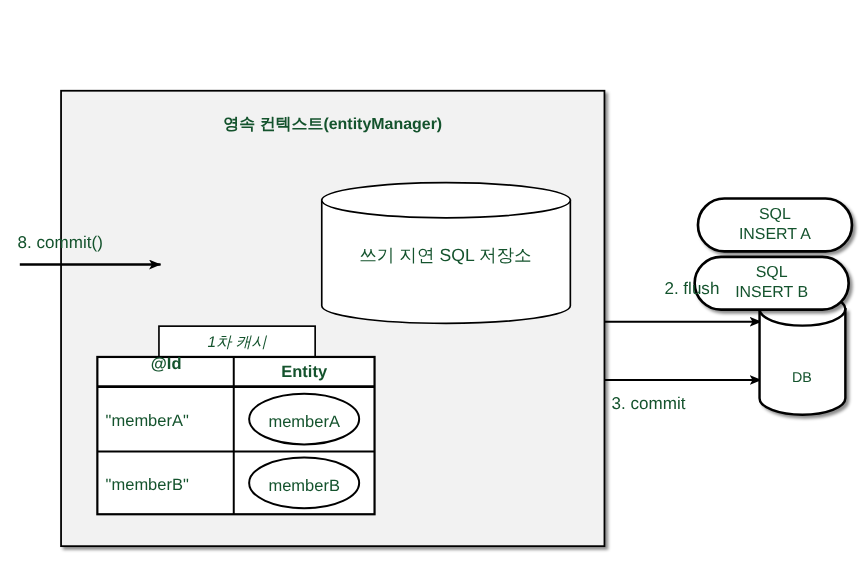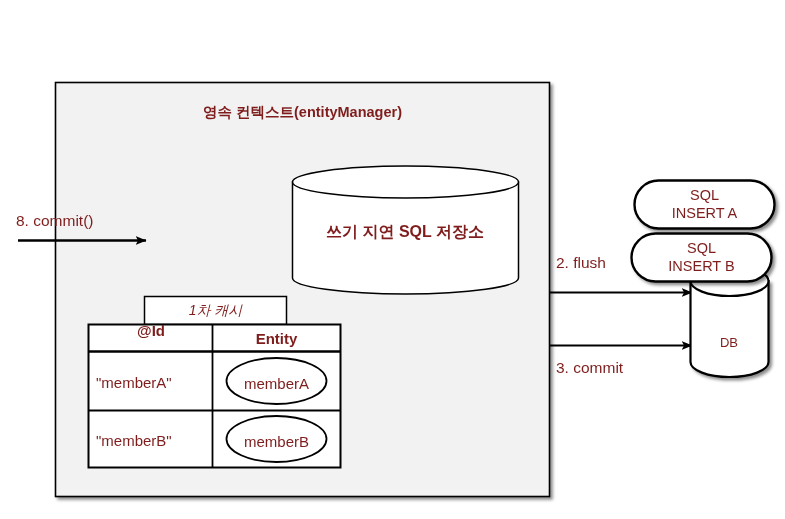--- a/index.html
+++ b/index.html
@@ -32,39 +32,38 @@
     text-align: center;
     font-family: "DejaVu Sans Mono", "Liberation Mono", monospace;
     font-weight: bold;
     font-size: 33px;
     letter-spacing: 0px;
     color: #000000;
     white-space: nowrap;
   }
   .lbl {
     position: absolute;
-    color: #7f1d1d;
+    color: #14532d;
     white-space: nowrap;
     font-family: "Liberation Sans", sans-serif;
   }
   .ctx-title {
     left: 55px;
     top: 103px;
     width: 495px;
     text-align: center;
     font-size: 14.5px;
     font-weight: bold;
   }
   .store-label {
     left: 292px;
     top: 222px;
     width: 226px;
     text-align: center;
     font-size: 16px;
-    font-weight: bold;
   }
   .cache-label {
     left: 144px;
     top: 302px;
     width: 143px;
     text-align: center;
     font-size: 14px;
     font-style: italic;
   }
   .th {
@@ -81,21 +80,21 @@
   .key-a { left: 96px; top: 374px; }
   .key-b { left: 96px; top: 432px; }
   .ellipse-label {
     font-size: 15px;
     text-align: center;
   }
   .ell-a { left: 213px; top: 375px; width: 127px; }
   .ell-b { left: 213px; top: 433px; width: 127px; }
   .arrow-label { font-size: 15.5px; }
   .lab-commit1 { left: 16px;  top: 212px; }
-  .lab-flush   { left: 556px; top: 254px; }
+  .lab-flush   { left: 556px; top: 254px; padding-left: 48px; }
   .lab-commit3 { left: 556px; top: 359px; }
   .sql-box-label {
     font-size: 14.5px;
     text-align: center;
     line-height: 18px;
   }
   .sql-a { left: 634px; top: 186px; width: 141px; }
   .sql-b { left: 631px; top: 239px; width: 141px; }
   .db-label {
     left: 690px;

